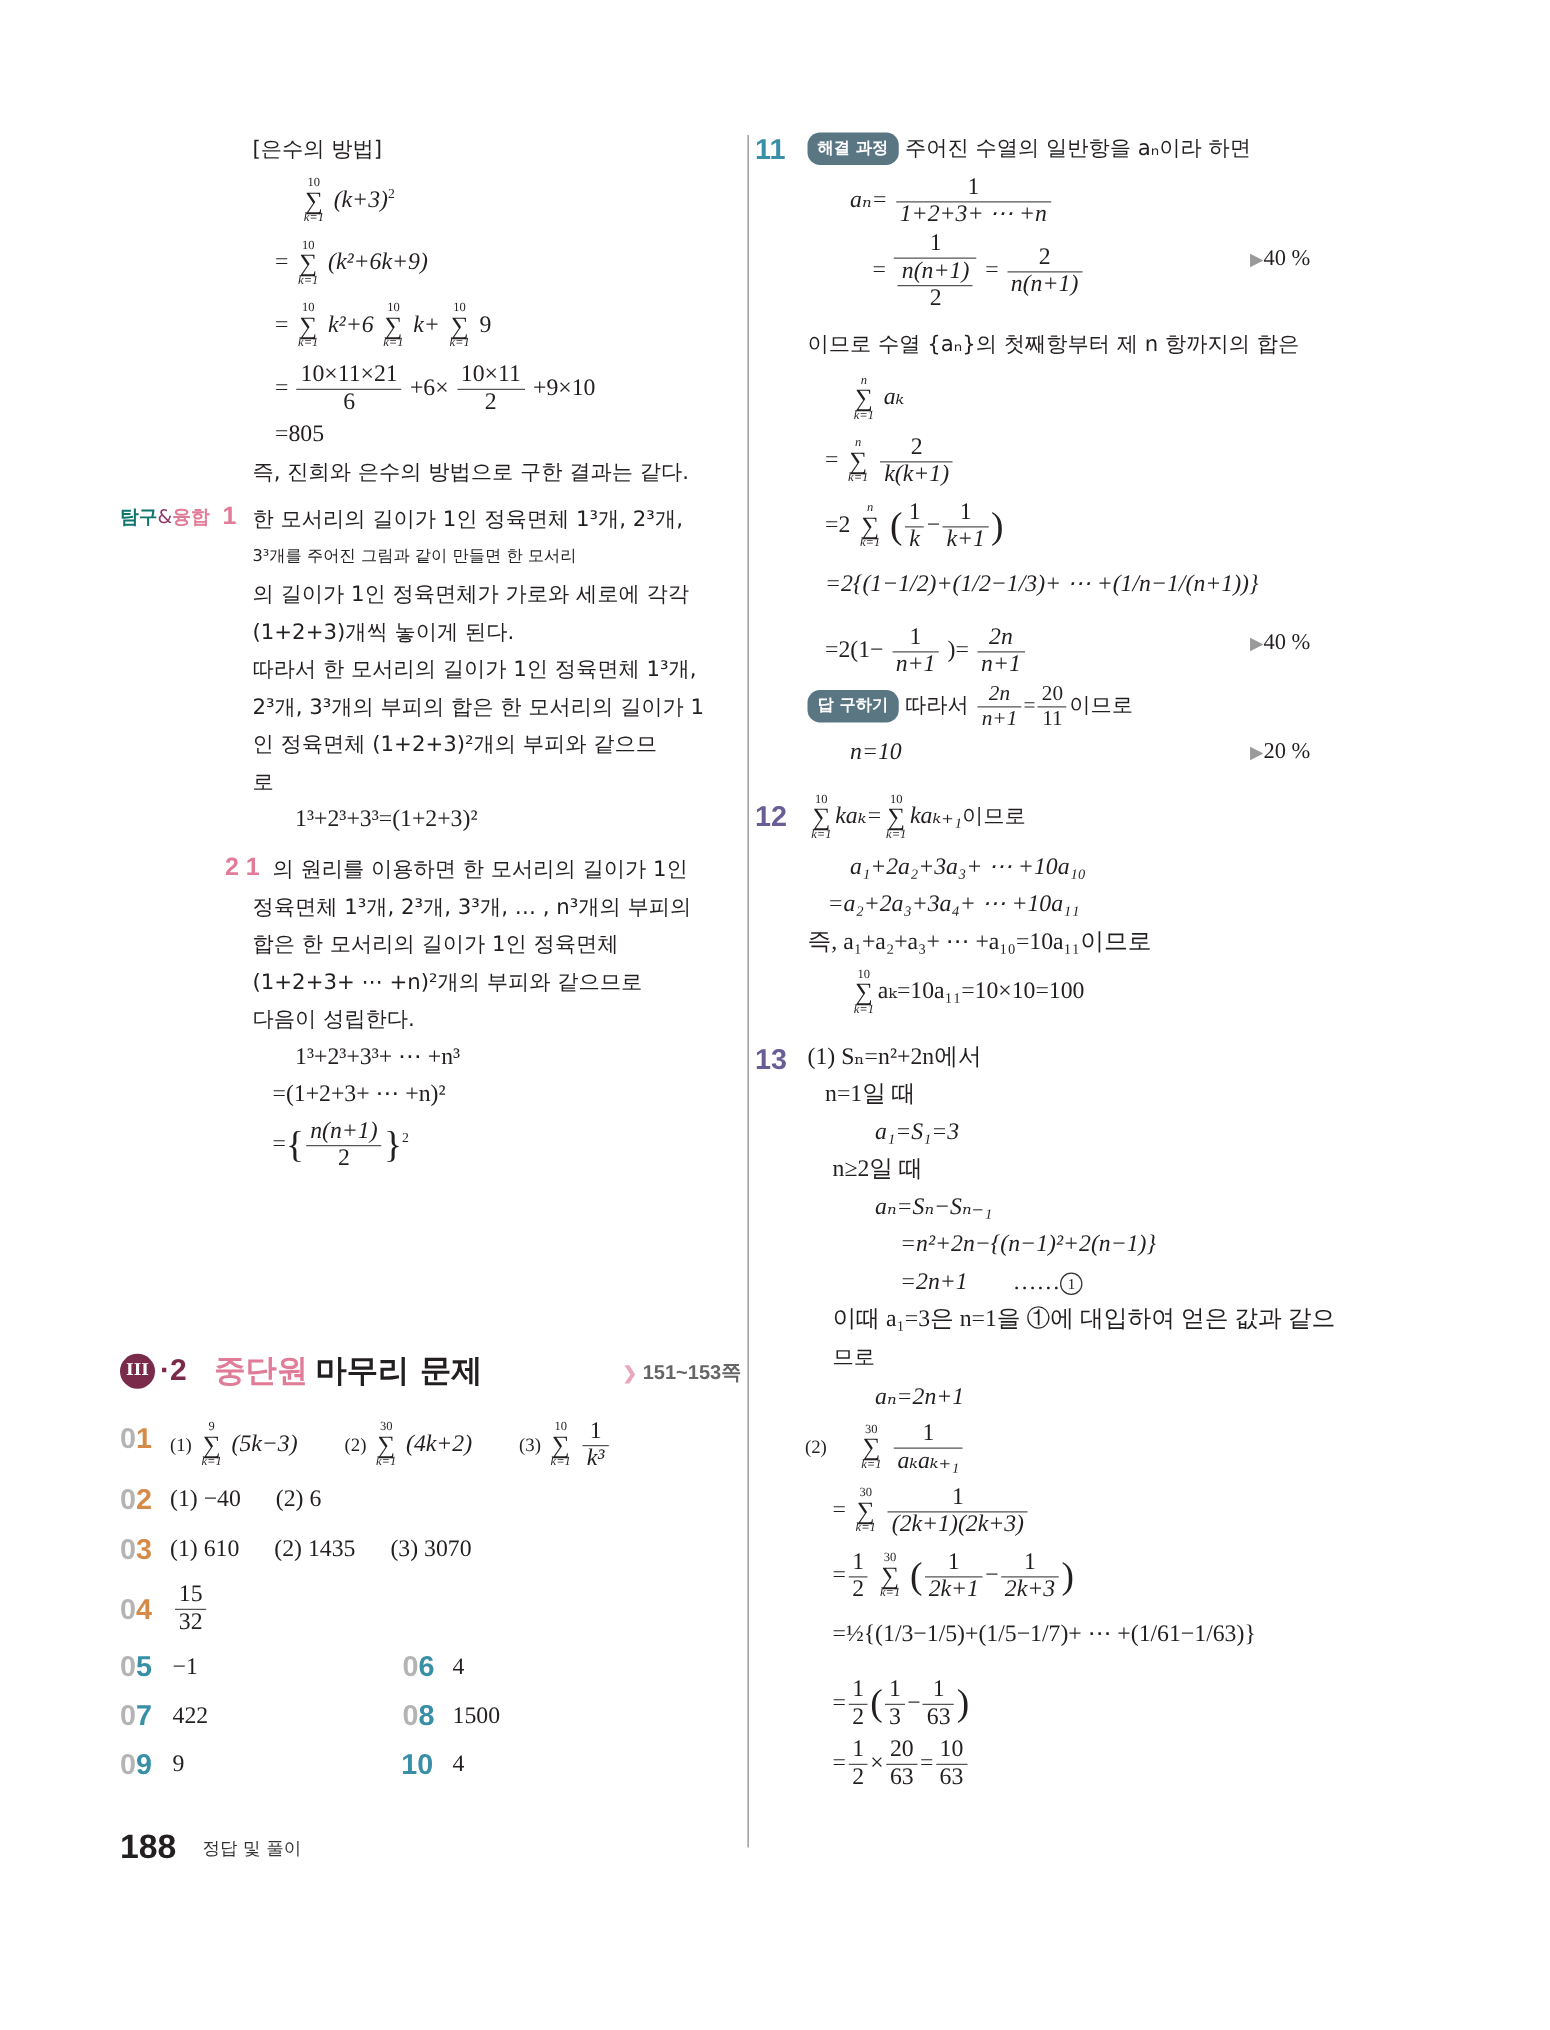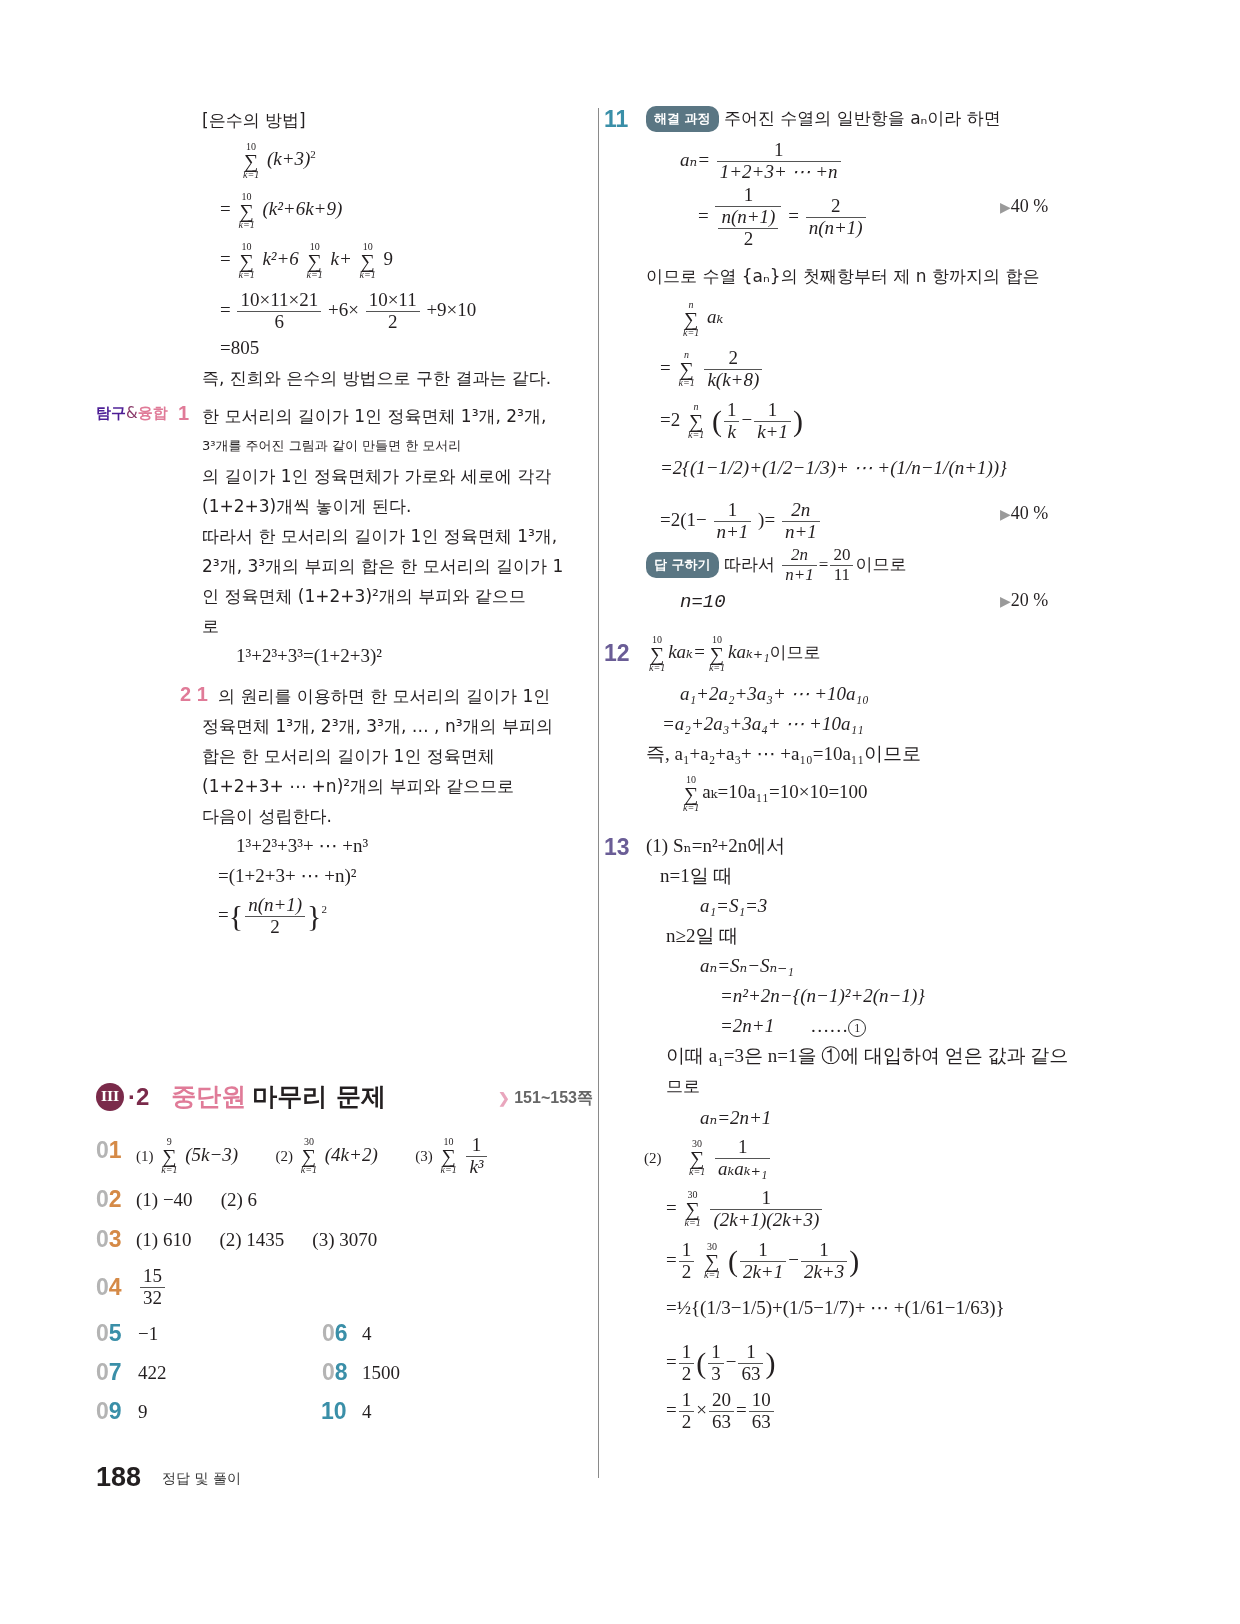--- a/index.html
+++ b/index.html
@@ -24,21 +24,21 @@
   .qn-purple{color:#6a5d96;}
   .qn-teal{color:#3a8fa8;}
   .qn-orange{color:#d58a47;}
   .qn-gray{color:#b4b4b4;}
   .pill{display:inline-block;background:#5a7683;color:#fff;border-radius:10px;padding:1px 8px;
         font-size:13px;font-weight:bold;font-family:"DejaVu Sans",sans-serif;vertical-align:middle;}
   .pct{position:absolute;font-size:18px;}
   .pct .tri{color:#9a9a9a;font-size:14px;}
   .label-tamgu{position:absolute;font-family:"DejaVu Sans",sans-serif;font-weight:bold;font-size:15px;}
   .pink{color:#e07b98;}
-  .plum{color:#4c1d95;}
+  .plum{color:#0f766e;}
   .section-title{position:absolute;left:96px;top:1080px;display:flex;align-items:center;}
   .roman{width:28px;height:28px;border-radius:50%;background:#7a2a4a;color:#fff;
          font-family:"DejaVu Serif",serif;font-weight:bold;font-size:13px;display:flex;align-items:center;justify-content:center;}
   .circle1{display:inline-block;width:16px;height:16px;border:1px solid #333;border-radius:50%;
            font-size:12px;line-height:16px;text-align:center;vertical-align:middle;}
 </style>
 </head>
 <body>
 
 <div class="line ko" style="left:202px;top:108px;font-size:17px;">[은수의 방법]</div>
@@ -182,42 +182,42 @@
 
 <div class="line ko" style="left:646px;top:264px;font-size:17px;">이므로 수열 {aₙ}의 첫째항부터 제 n 항까지의 합은</div>
 
 <div class="line m" style="left:680px;top:300px;">
   <span class="sum"><span class="t i">n</span><span class="s">∑</span><span class="b">k=1</span></span>
   <span class="i">aₖ</span>
 </div>
 <div class="line m" style="left:660px;top:348px;">
   <span>=</span>
   <span class="sum"><span class="t i">n</span><span class="s">∑</span><span class="b">k=1</span></span>
-  <span class="frac"><span class="n">2</span><span class="d i">k(k+8)</span></span>
+  <span class="frac"><span class="n">2</span><span class="d i">k(k+1)</span></span>
 </div>
 <div class="line m" style="left:660px;top:400px;">
   <span>=2</span>
   <span class="sum"><span class="t i">n</span><span class="s">∑</span><span class="b">k=1</span></span>
   <span class="big">(</span><span class="frac"><span class="n">1</span><span class="d i">k</span></span>−<span class="frac"><span class="n">1</span><span class="d i">k+1</span></span><span class="big">)</span>
 </div>
 <div class="line m i" style="left:660px;top:456px;">=2{(1−1/2)+(1/2−1/3)+ ⋯ +(1/n−1/(n+1))}</div>
 <div class="line m" style="left:660px;top:500px;">
   <span>=2(1−</span>
   <span class="frac"><span class="n">1</span><span class="d i">n+1</span></span>
   <span>)=</span>
   <span class="frac"><span class="n i">2n</span><span class="d i">n+1</span></span>
 </div>
 <div class="pct m" style="left:1000px;top:503px;"><span class="tri">▶</span><span>40 %</span></div>
 
 <div class="line ko" style="left:646px;top:546px;font-size:17px;">
   <span class="pill">답 구하기</span>
   <span>따라서</span>
   <span class="m frac"><span class="n i">2n</span><span class="d i">n+1</span></span><span class="m">=</span><span class="m frac"><span class="n">20</span><span class="d">11</span></span><span>이므로</span>
 </div>
-<div class="line m i" style="left:680px;top:590px;font-family:Liberation Mono, monospace;">n=10</div>
+<div class="line m i" style="left:680px;top:590px;">n=10</div>
 <div class="pct m" style="left:1000px;top:590px;"><span class="tri">▶</span><span>20 %</span></div>
 
 <div class="qn qn-purple" style="left:604px;top:640px;">12</div>
 <div class="line m" style="left:646px;top:635px;">
   <span class="sum"><span class="t">10</span><span class="s">∑</span><span class="b">k=1</span></span><span class="i">kaₖ=</span><span class="sum"><span class="t">10</span><span class="s">∑</span><span class="b">k=1</span></span><span class="i">kaₖ₊₁</span><span class="ko" style="font-size:17px">이므로</span>
 </div>
 <div class="line m i" style="left:680px;top:682px;">a₁+2a₂+3a₃+ ⋯ +10a₁₀</div>
 <div class="line m i" style="left:662px;top:712px;">=a₂+2a₃+3a₄+ ⋯ +10a₁₁</div>
 <div class="line m" style="left:646px;top:742px;">즉, a₁+a₂+a₃+ ⋯ +a₁₀=10a₁₁이므로</div>
 <div class="line m" style="left:680px;top:775px;">

